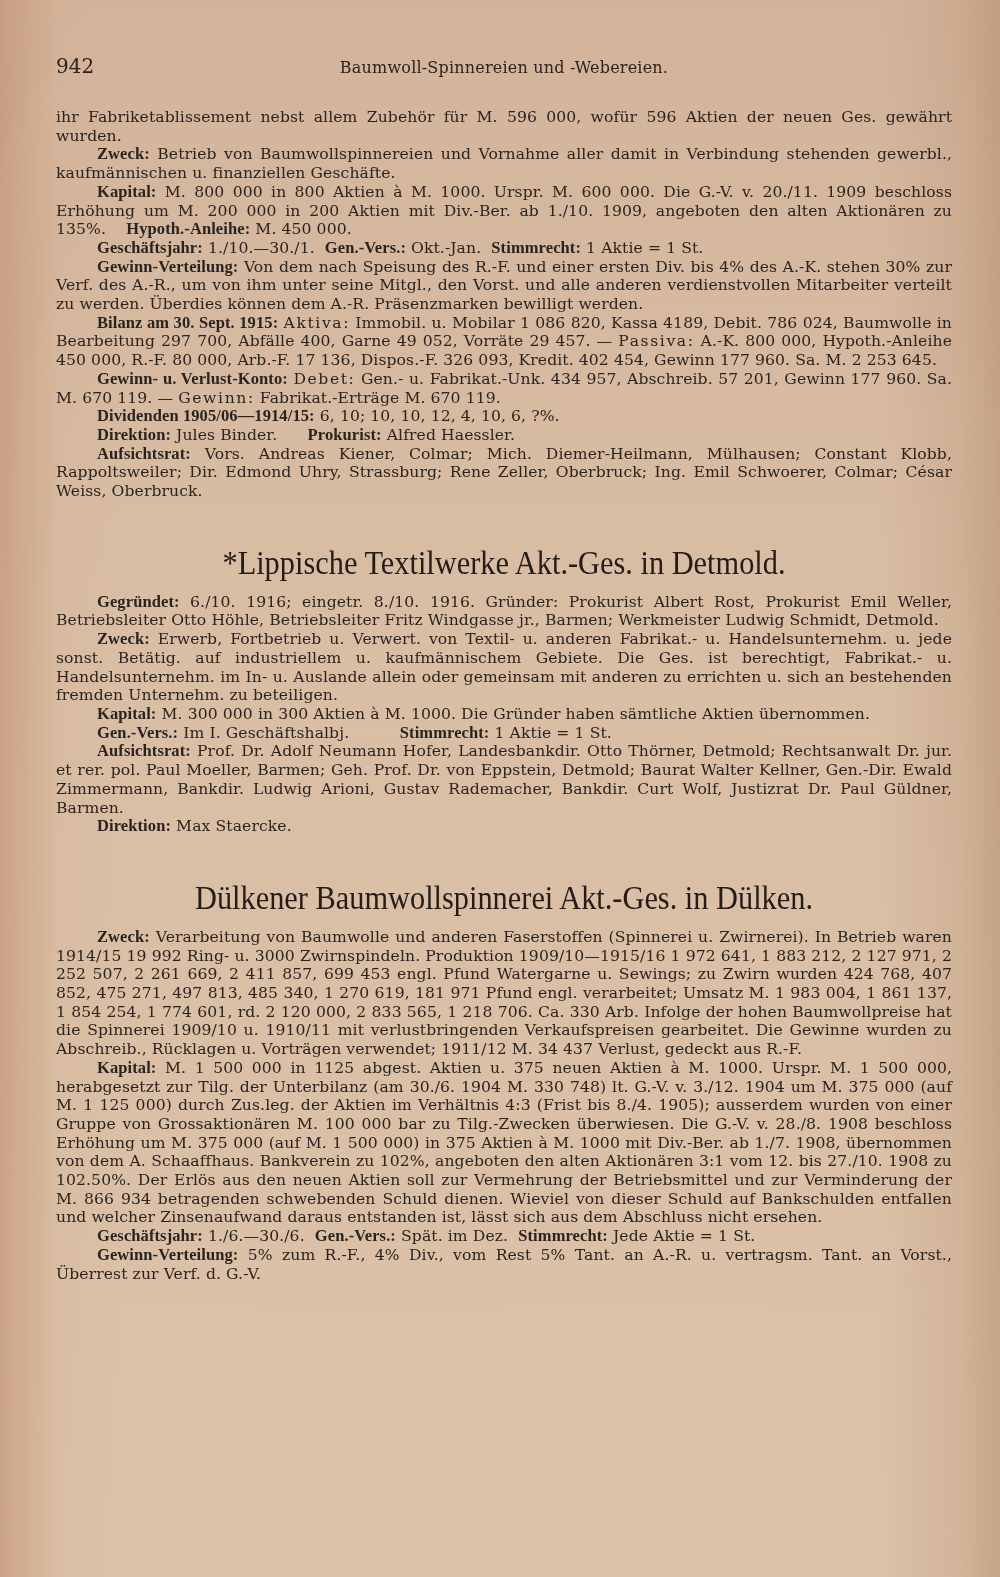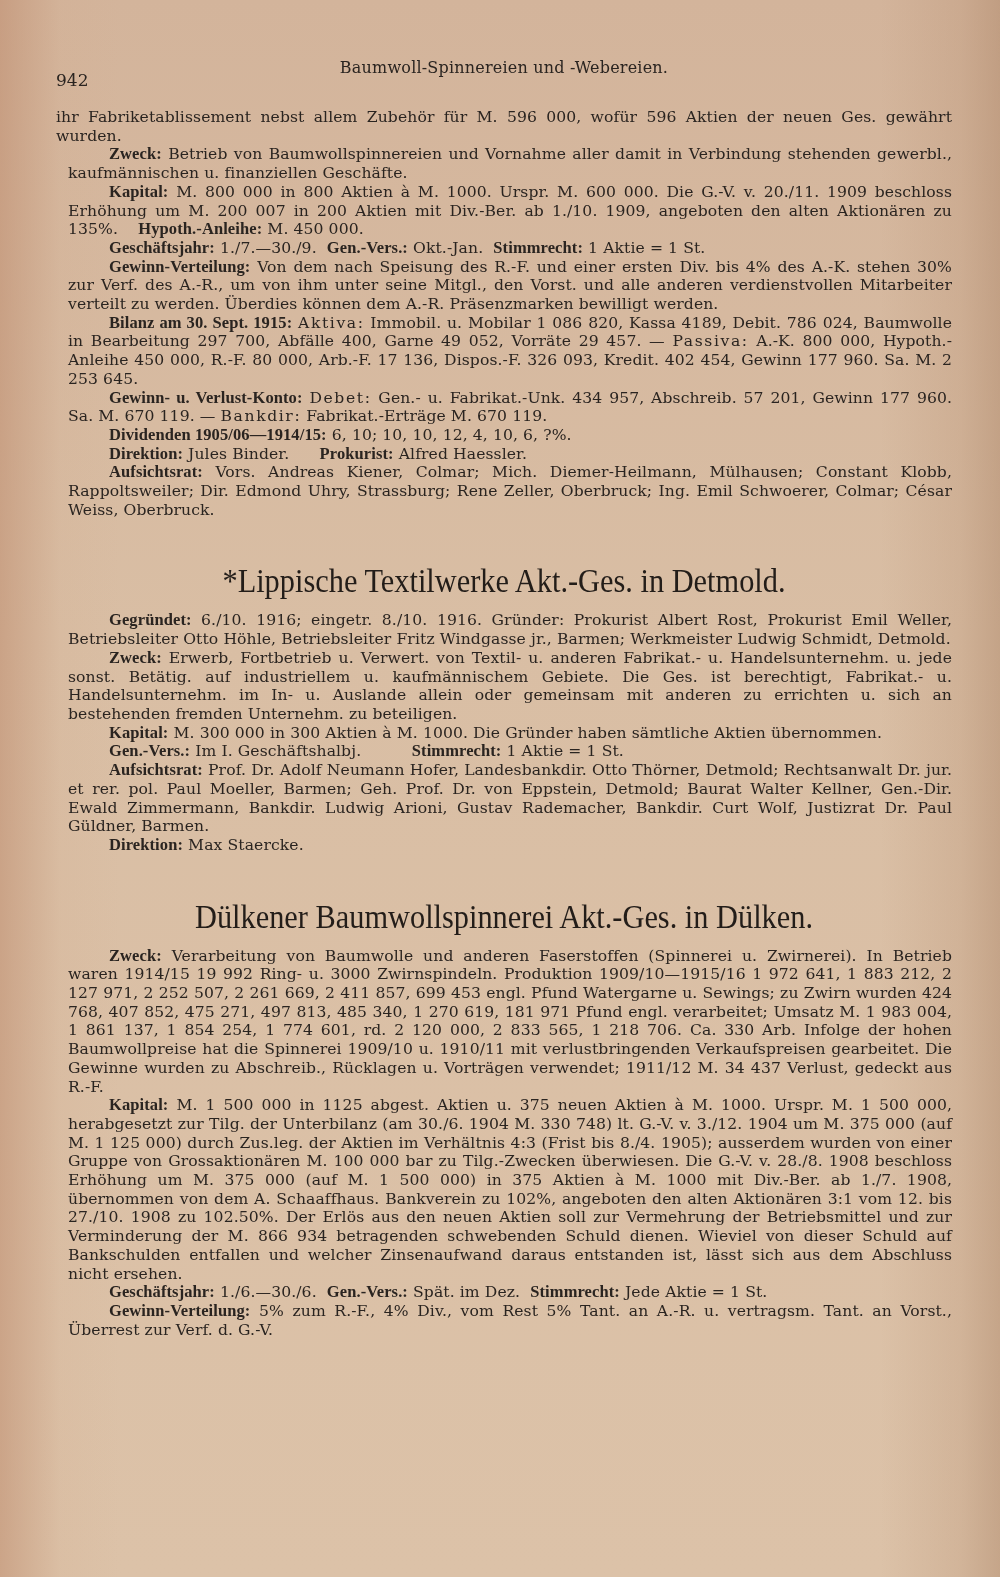--- a/index.html
+++ b/index.html
@@ -8,25 +8,25 @@
     background: #d8b99c;
     background-image:
       linear-gradient(90deg, rgba(190,140,110,0.55) 0px, rgba(210,170,140,0.15) 60px, rgba(0,0,0,0) 120px, rgba(0,0,0,0) 880px, rgba(180,140,110,0.25) 960px, rgba(170,130,100,0.45) 1000px),
       linear-gradient(180deg, #d3b49b 0%, #d9bea4 40%, #dcc2a8 100%);
     font-family: "DejaVu Serif", "Liberation Serif", serif;
     color: #2a2420;
     position: relative;
   }
   .page { position: absolute; left: 56px; top: 50px; width: 896px; }
   .running-head { position: relative; height: 40px; font-size: 17px; }
-  .page-number { position: absolute; left: 0; top: 20px; font-size: 17px; }
+  .page-number { position: absolute; left: 0; top: 4px; font-size: 20px; }
   .head-title { position: absolute; left: 0; right: 0; top: 8px; text-align: center; font-size: 16px; letter-spacing: 0.2px; }
   .body-text { margin-top: 18px; font-size: 15.6px; line-height: 18.7px; text-align: justify; letter-spacing: 0.1px; }
   .para { margin: 0; text-indent: 0; }
-  .para.indent { text-indent: 41px; margin-left: 12px; }
+  .para.indent { text-indent: 41px; }
   .lbl { font-weight: bold; font-family: "Liberation Serif", "DejaVu Serif", serif; font-size: 16.5px; }
   .spaced { letter-spacing: 1.6px; }
   .company-title {
     text-align: center; font-size: 33px; line-height: 36px;
     font-family: "Liberation Serif", "DejaVu Serif", serif;
     font-weight: normal; transform: scaleX(0.92); transform-origin: center;
     margin: 44px 0 12px 0; color: #231d19;
   }
   .company-title.second { margin-top: 44px; }
   .section { margin: 0; }
@@ -39,29 +39,29 @@
   <div class="running-head">
     <span class="page-number">942</span>
     <span class="head-title">Baumwoll-Spinnereien und -Webereien.</span>
   </div>
 
   <div class="body-text">
     <p class="para"><span>ihr Fabriketablissement nebst allem Zubehör für M. 596 000, wofür 596 Aktien der neuen Ges. gewährt wurden.</span></p>
 
     <p class="para indent"><span class="lbl">Zweck:</span><span> Betrieb von Baumwollspinnereien und Vornahme aller damit in Verbindung stehenden gewerbl., kaufmännischen u. finanziellen Geschäfte.</span></p>
 
-    <p class="para indent"><span class="lbl">Kapital:</span><span> M. 800 000 in 800 Aktien à M. 1000. Urspr. M. 600 000. Die G.-V. v. 20./11. 1909 beschloss Erhöhung um M. 200 007 in 200 Aktien mit Div.-Ber. ab 1./10. 1909, angeboten den alten Aktionären zu 135%.</span>&nbsp;&nbsp;&nbsp;&nbsp;<span class="lbl">Hypoth.-Anleihe:</span><span> M. 450 000.</span></p>
+    <p class="para indent"><span class="lbl">Kapital:</span><span> M. 800 000 in 800 Aktien à M. 1000. Urspr. M. 600 000. Die G.-V. v. 20./11. 1909 beschloss Erhöhung um M. 200 000 in 200 Aktien mit Div.-Ber. ab 1./10. 1909, angeboten den alten Aktionären zu 135%.</span>&nbsp;&nbsp;&nbsp;&nbsp;<span class="lbl">Hypoth.-Anleihe:</span><span> M. 450 000.</span></p>
 
-    <p class="para indent"><span class="lbl">Geschäftsjahr:</span><span> 1./7.—30./9.</span>&nbsp;&nbsp;<span class="lbl">Gen.-Vers.:</span><span> Okt.-Jan.</span>&nbsp;&nbsp;<span class="lbl">Stimmrecht:</span><span> 1 Aktie = 1 St.</span></p>
+    <p class="para indent"><span class="lbl">Geschäftsjahr:</span><span> 1./10.—30./1.</span>&nbsp;&nbsp;<span class="lbl">Gen.-Vers.:</span><span> Okt.-Jan.</span>&nbsp;&nbsp;<span class="lbl">Stimmrecht:</span><span> 1 Aktie = 1 St.</span></p>
 
     <p class="para indent"><span class="lbl">Gewinn-Verteilung:</span><span> Von dem nach Speisung des R.-F. und einer ersten Div. bis 4% des A.-K. stehen 30% zur Verf. des A.-R., um von ihm unter seine Mitgl., den Vorst. und alle anderen verdienstvollen Mitarbeiter verteilt zu werden. Überdies können dem A.-R. Präsenzmarken bewilligt werden.</span></p>
 
     <p class="para indent"><span class="lbl">Bilanz am 30. Sept. 1915:</span> <span class="spaced">Aktiva:</span><span> Immobil. u. Mobilar 1 086 820, Kassa 4189, Debit. 786 024, Baumwolle in Bearbeitung 297 700, Abfälle 400, Garne 49 052, Vorräte 29 457. — </span><span class="spaced">Passiva:</span><span> A.-K. 800 000, Hypoth.-Anleihe 450 000, R.-F. 80 000, Arb.-F. 17 136, Dispos.-F. 326 093, Kredit. 402 454, Gewinn 177 960. Sa. M. 2 253 645.</span></p>
 
-    <p class="para indent"><span class="lbl">Gewinn- u. Verlust-Konto:</span> <span class="spaced">Debet:</span><span> Gen.- u. Fabrikat.-Unk. 434 957, Abschreib. 57 201, Gewinn 177 960. Sa. M. 670 119. — </span><span class="spaced">Bankdir:</span><span> Fabrikat.-Erträge M. 670 119.</span></p>
+    <p class="para indent"><span class="lbl">Gewinn- u. Verlust-Konto:</span> <span class="spaced">Debet:</span><span> Gen.- u. Fabrikat.-Unk. 434 957, Abschreib. 57 201, Gewinn 177 960. Sa. M. 670 119. — </span><span class="spaced">Gewinn:</span><span> Fabrikat.-Erträge M. 670 119.</span></p>
 
     <p class="para indent"><span class="lbl">Dividenden 1905/06—1914/15:</span><span> 6, 10; 10, 10, 12, 4, 10, 6, ?%.</span></p>
 
     <p class="para indent"><span class="lbl">Direktion:</span><span> Jules Binder.</span>&nbsp;&nbsp;&nbsp;&nbsp;&nbsp;&nbsp;<span class="lbl">Prokurist:</span><span> Alfred Haessler.</span></p>
 
     <p class="para indent"><span class="lbl">Aufsichtsrat:</span><span> Vors. Andreas Kiener, Colmar; Mich. Diemer-Heilmann, Mülhausen; Constant Klobb, Rappoltsweiler; Dir. Edmond Uhry, Strassburg; Rene Zeller, Oberbruck; Ing. Emil Schwoerer, Colmar; César Weiss, Oberbruck.</span></p>
   </div>
 
   <div class="section">
     <h2 class="company-title">*Lippische Textilwerke Akt.-Ges. in Detmold.</h2>

